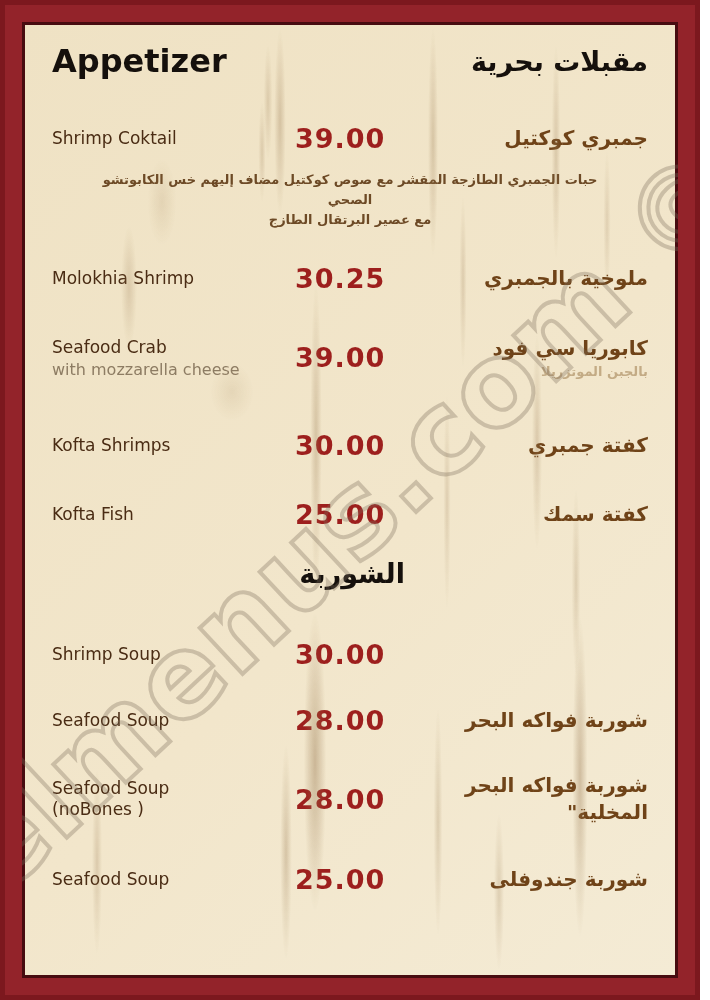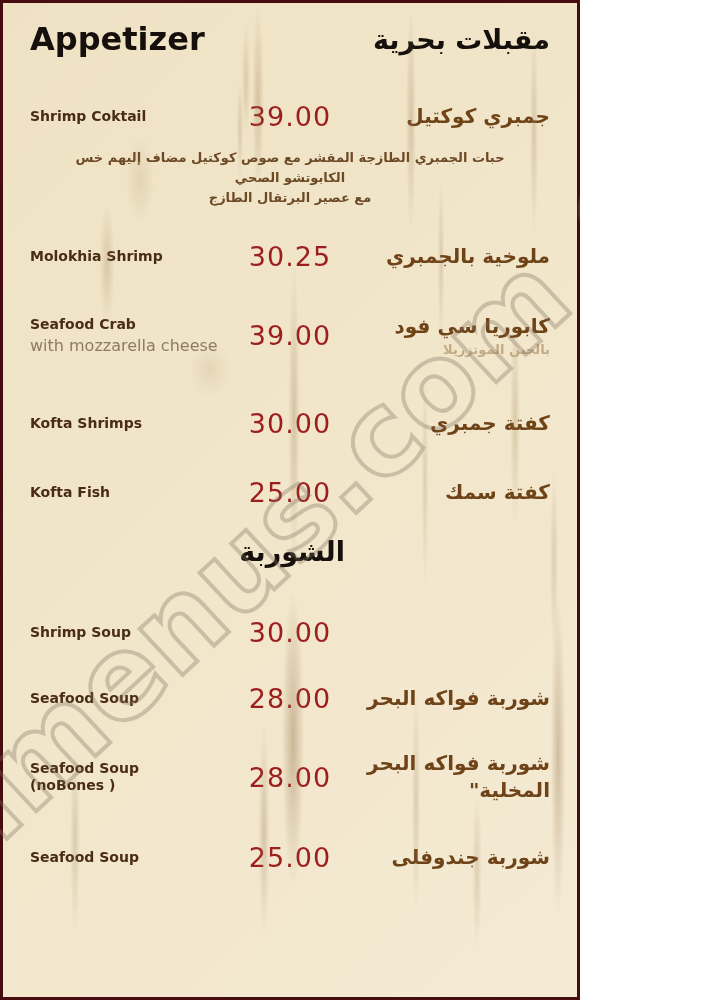--- a/index.html
+++ b/index.html
@@ -3,24 +3,25 @@
 <meta charset="utf-8">
 <style>
   html,body{margin:0;padding:0;}
   body{
     width:710px;height:1000px;
     font-family:"DejaVu Sans",sans-serif;
     background:#ffffff;
   }
   .page{
     position:relative;
-    width:580px;height:1000px;
+    width:700px;height:1000px;
     box-sizing:border-box;
     background:#93232a;
     box-shadow:inset 0 0 0 5px #7c181e;
+    padding:22px;
   }
   .paper{
     position:relative;
     width:100%;height:100%;
     box-sizing:border-box;
     background:linear-gradient(135deg,#efe2c4 0%,#f2e6cb 55%,#f4ebd5 100%);
     box-shadow:inset 0 0 0 3px #470c10;
     overflow:hidden;
     padding:20px 30px 0 30px;
   }
@@ -69,33 +70,33 @@
     pointer-events:none;
     letter-spacing:1px;
   }
   .row{
     display:grid;
     grid-template-columns:1fr 110px 1fr;
     align-items:center;
   }
   .col-en{text-align:left;}
   .col-price{
-    text-align:center;
-    font-weight:normal;font-size:27px;color:#9d1f1d;
+    text-align:left;
+    font-weight:bold;font-size:27px;color:#9d1f1d;
     letter-spacing:1px;
   }
   .col-ar{text-align:right;direction:rtl;}
   .section-title-en{
     font-size:32px;font-weight:bold;color:#15100c;letter-spacing:0;
   }
   .section-title-ar{
     font-size:27px;font-weight:bold;color:#15100c;
   }
   .name-en{
-    font-size:14px;font-weight:bold;color:#4a2c14;line-height:1.25;
+    font-size:17px;font-weight:normal;color:#4a2c14;line-height:1.25;
   }
   .sub-en{
     font-size:16px;font-weight:normal;color:#8d7c63;line-height:1.2;margin-top:2px;
   }
   .name-ar{
     font-size:20px;font-weight:bold;color:#6f4318;line-height:1.35;
   }
   .sub-ar{
     font-size:13px;font-weight:bold;color:#c3ab85;line-height:1.2;margin-top:2px;
   }

